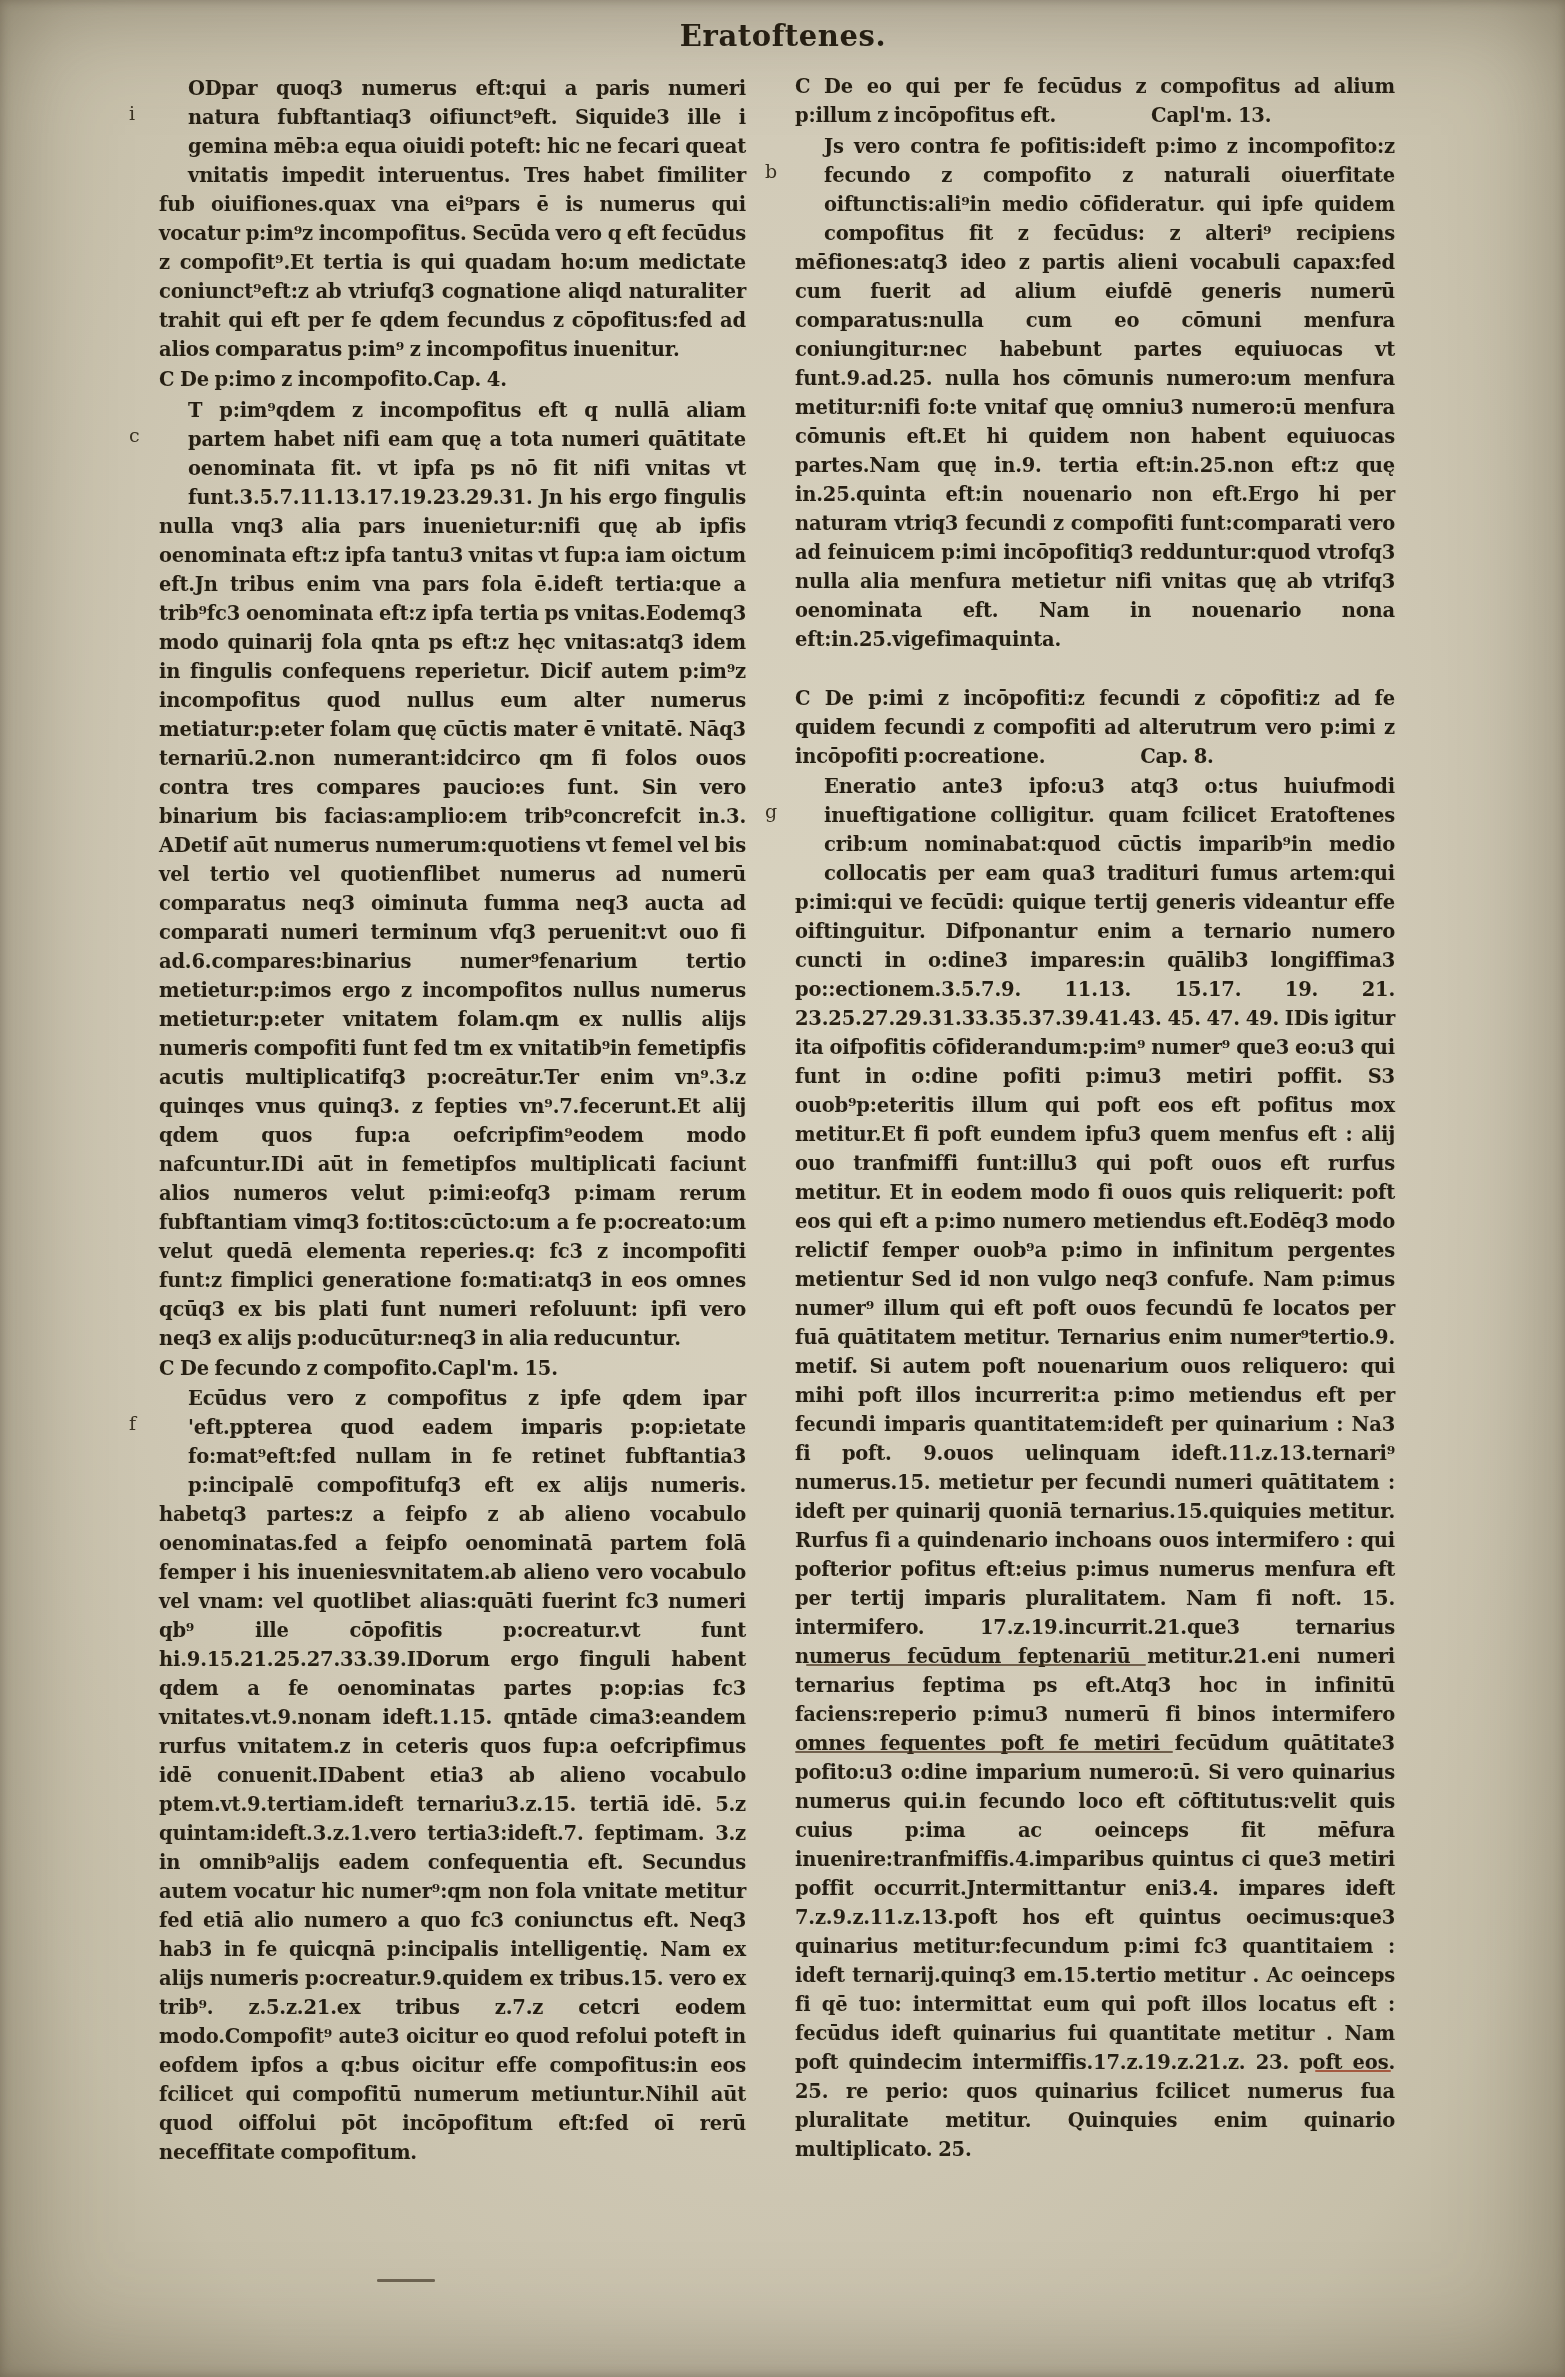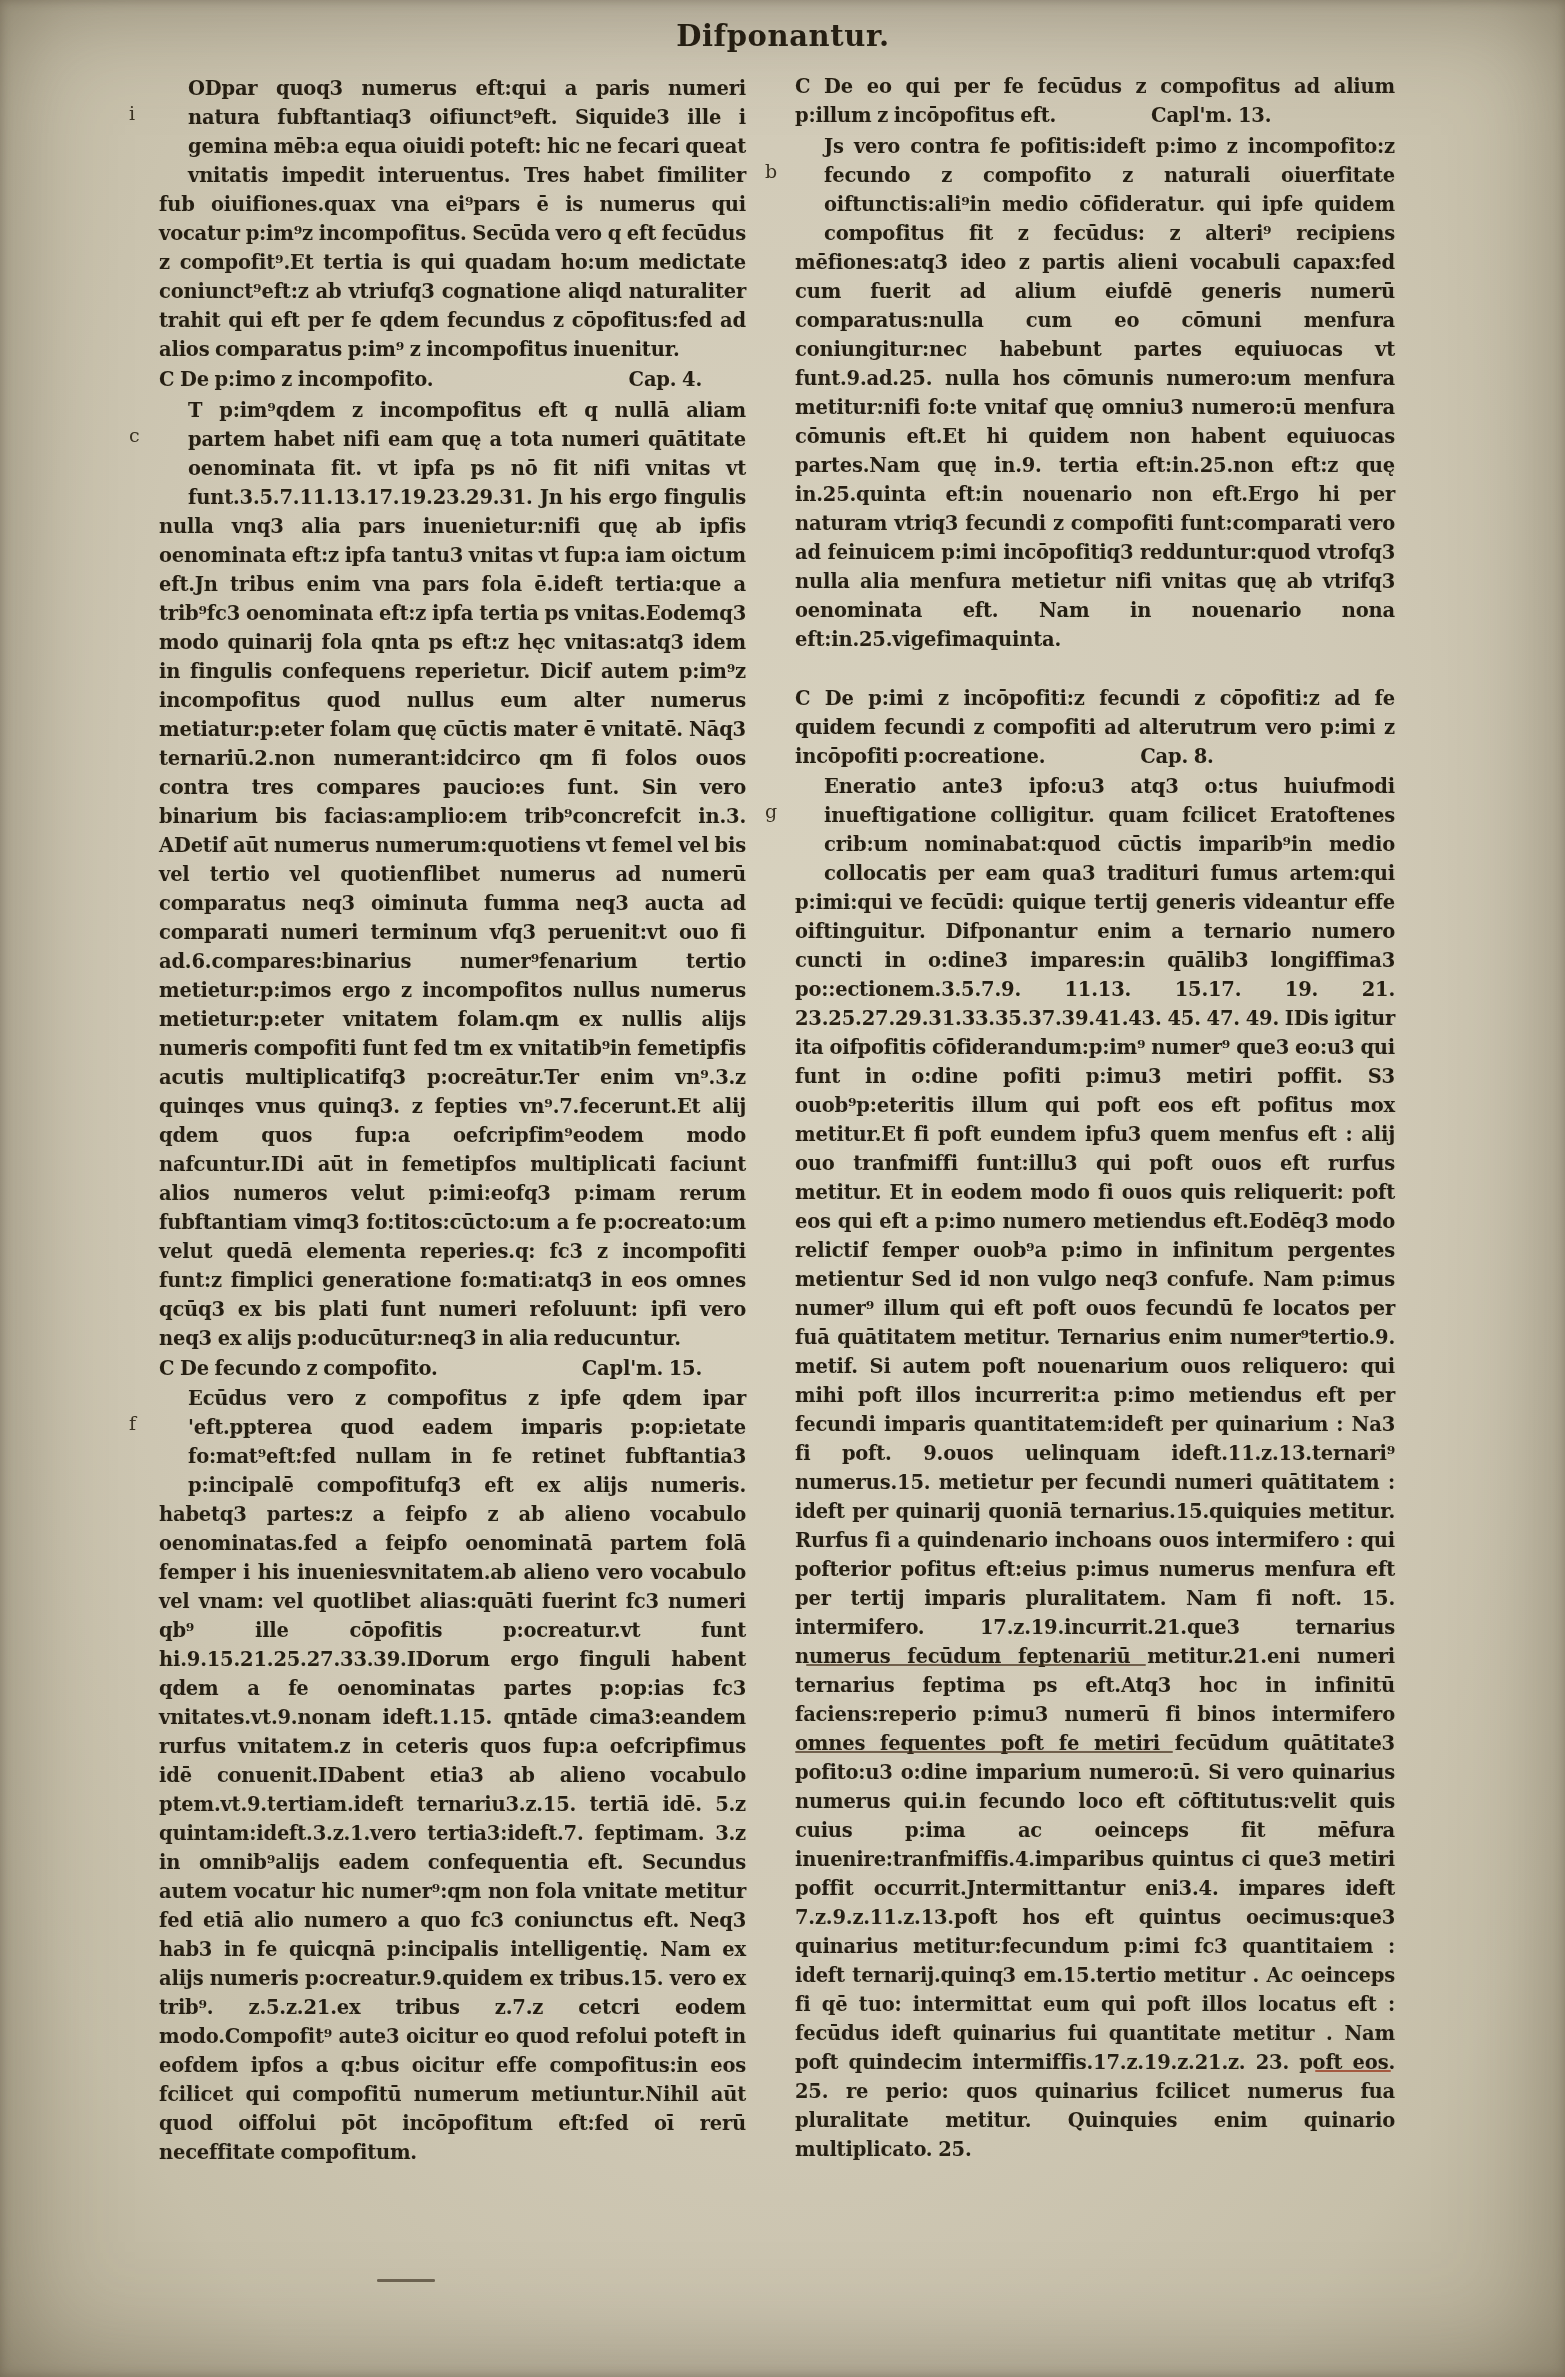--- a/index.html
+++ b/index.html
@@ -25,42 +25,42 @@
   .col-left{left:159px;top:74px;width:587px;}
   .col-right{left:795px;top:71px;width:600px;}
   .para{position:relative;margin:0;}
   .ind{float:left;width:29px;}
   .ind-4{height:116px;}
   .margin-letter{
     position:absolute;left:-30px;top:25px;
     font-size:19px;font-weight:400;color:#3a3222;
   }
   .heading{
-    display:flex;justify-content:space-between;
+    display:flex;
     padding-right:44px;margin:1.3px 0;
   }
   .heading-flow{text-align:justify;margin:1.3px 0;}
   .heading-flow .cap-gap{display:inline-block;width:95px;}
   .gap-before{margin-top:30px;}
   .ink{
     position:absolute;height:2.5px;border-radius:1.3px;
     background:rgba(70,48,28,.7);
   }
   .ink-red{background:rgba(155,62,36,.8);}
   .bottom-mark{
     position:absolute;left:377px;top:2279px;width:58px;height:2.5px;
     background:rgba(60,48,32,.65);border-radius:1.3px;
   }
 </style>
 </head>
 <body>
 
 <div class="page">
 
-  <div class="title">Difponantur.</div>
+  <div class="title">Eratoftenes.</div>
 
   <div class="col col-left">
 
     <p class="para">
       <span class="margin-letter">i</span>
       <span class="ind ind-4"></span><span>ODpar quoq3 numerus eft:qui a paris numeri natura fubftantiaq3 oifiunct⁹eft. Siquide3 ille i gemina mēb:a equa oiuidi poteft: hic ne fecari queat vnitatis impedit interuentus. Tres habet fimiliter fub oiuifiones.quax vna ei⁹pars ē is numerus qui vocatur p:im⁹z incompofitus. Secūda vero q eft fecūdus z compofit⁹.Et tertia is qui quadam ho:um medictate coniunct⁹eft:z ab vtriufq3 cognatione aliqd naturaliter trahit qui eft per fe qdem fecundus z cōpofitus:fed ad alios comparatus p:im⁹ z incompofitus inuenitur.</span>
     </p>
 
     <div class="heading">
       <span>C De p:imo z incompofito.</span>

